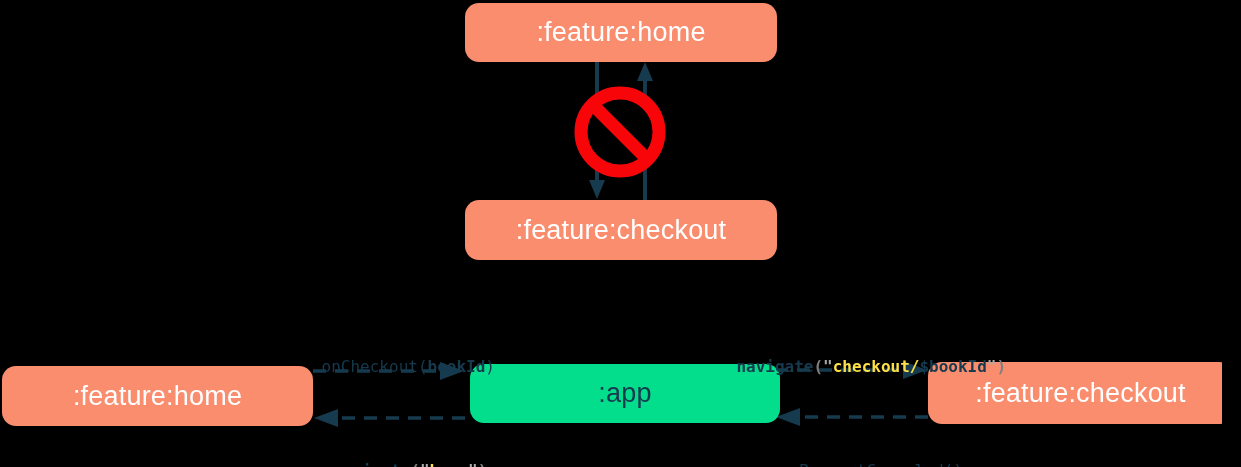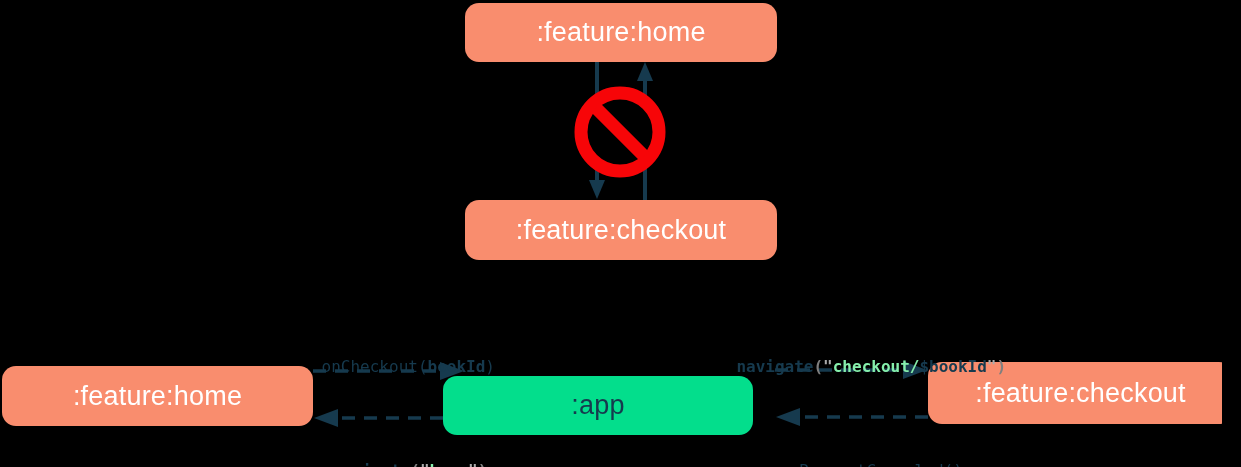--- a/index.html
+++ b/index.html
@@ -28,21 +28,21 @@
     background: #F98D6E;
     color: #FFFFFF;
   }
   .module-green {
     background: #03DE8C;
     color: #163A4E;
   }
   #box-home-top      { left: 465px; top: 3px;   width: 312px; height: 59px; }
   #box-checkout-top  { left: 465px; top: 200px; width: 312px; height: 60px; }
   #box-home-bottom   { left: 2px;   top: 366px; width: 311px; height: 60px; }
-  #box-app           { left: 443px; top: 364px; width: 310px; height: 59px; margin-top: 12px; }
+  #box-app           { left: 470px; top: 364px; width: 310px; height: 59px; }
   #box-checkout-bottom { left: 928px; top: 362px; width: 305px; height: 62px; }
 
   #connectors {
     position: absolute;
     left: 0;
     top: 0;
     width: 1241px;
     height: 467px;
     pointer-events: none;
   }
@@ -52,21 +52,21 @@
     transform: translateX(-50%);
     white-space: pre;
     font-family: "DejaVu Sans Mono", monospace;
     font-size: 16px;
     line-height: 24px;
   }
   .tk-plain { color: #163A4E; font-weight: normal; }
   .tk-bold  { color: #163A4E; font-weight: bold; }
   .tk-paren { color: #7F7F7F; font-weight: bold; }
   .tk-quote { color: #ABABAB; font-weight: bold; }
-  .tk-str   { color: #86efac; font-weight: bold; }
+  .tk-str   { color: #fde047; font-weight: bold; }
 
   #label-oncheckout        { left: 389px; top: 331px; }
   #label-navigate-checkout { left: 852px; top: 331px; }
   #label-navigate-home     { left: 391px; top: 435px; }
   #label-onpaymentcanceled { left: 852px; top: 435px; }
 </style>
 </head>
 <body>
 
 <div id="stage">

